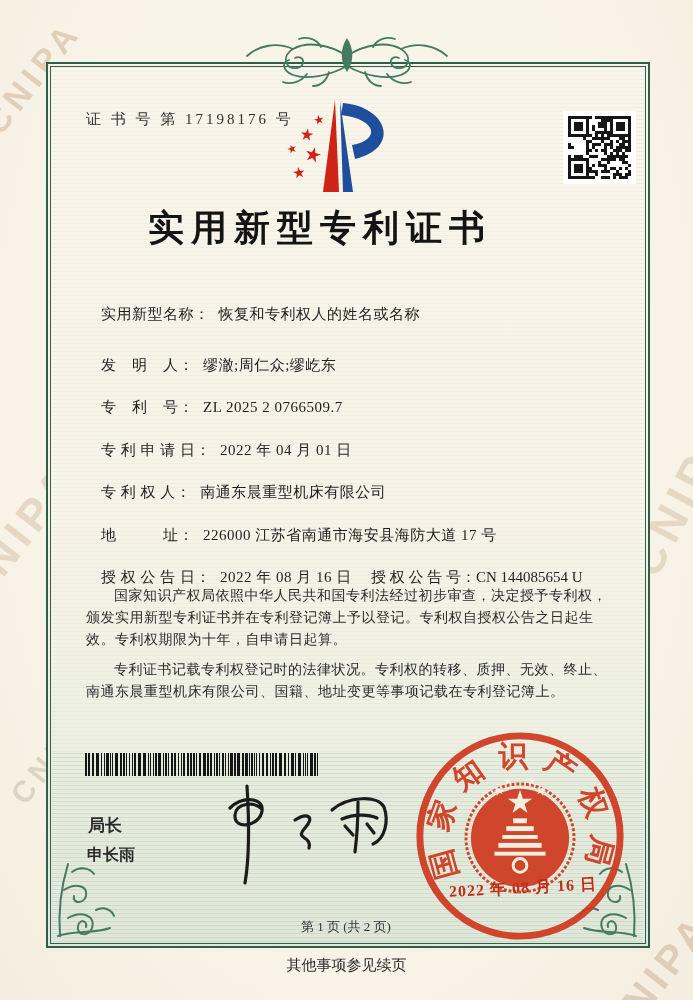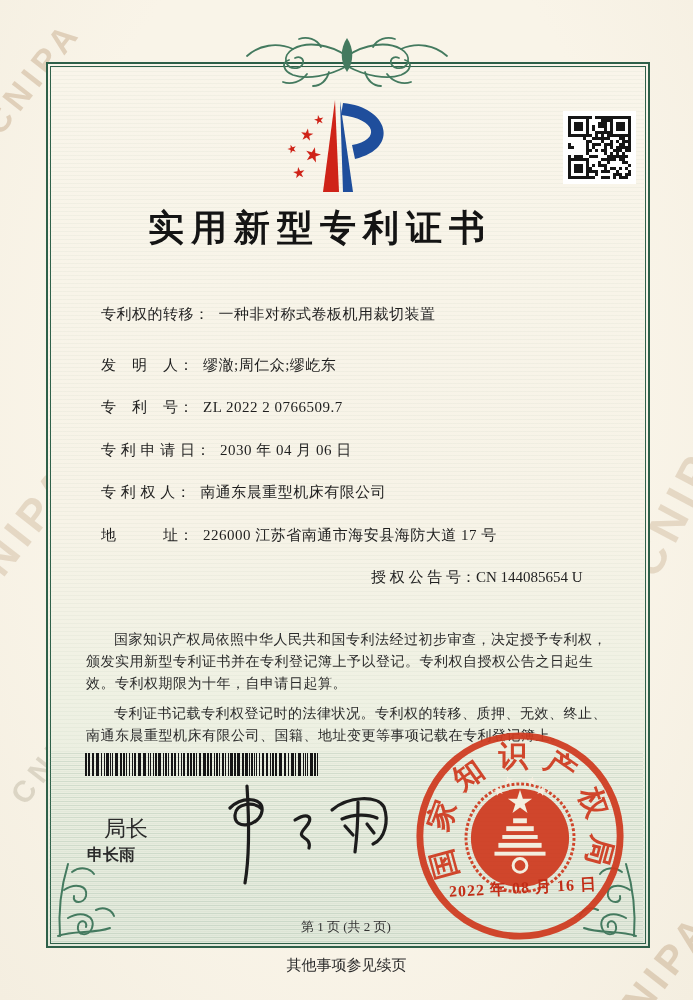--- a/index.html
+++ b/index.html
@@ -32,27 +32,27 @@
   .qr-grid i{position:absolute;width:3px;height:3px;background:#161616;}
   .title{position:absolute;left:46px;top:204px;width:548px;text-align:center;
          font-size:36px;font-weight:bold;letter-spacing:7px;color:#141414;}
   
   .field{position:absolute;left:86px;font-size:15px;color:#1f1f1f;white-space:pre;}
   .field .lab{letter-spacing:0.5px;}
   .field .val{margin-left:9px;letter-spacing:0.5px;}
   .f0{top:288px;} .f1{top:339px;} .f2{top:381px;} .f3{top:424px;} .f4{top:466px;} .f5{top:509px;} .f6{top:551px;}
   .grant2{position:absolute;left:356px;top:551px;font-size:15px;white-space:pre;}
   
-  .body-text{position:absolute;left:86px;top:585px;width:524px;font-size:14px;line-height:1.58;color:#2b2b2b;margin-top:44px;}
+  .body-text{position:absolute;left:86px;top:585px;width:524px;font-size:14px;line-height:1.58;color:#2b2b2b;}
   .body-text p{margin:0 0 8px 0;text-indent:2em;letter-spacing:0.5px;}
   
   .barcode{position:absolute;left:85px;top:753px;width:238px;height:23px;}
   .barcode i{position:absolute;top:0;height:100%;background:#151515;}
   
-  .director-title{position:absolute;left:104px;top:814px;font-size:22px;font-weight:normal;color:#2b2b2b;}
+  .director-title{position:absolute;left:88px;top:814px;font-size:17px;font-weight:bold;color:#2b2b2b;}
   .director-name{position:absolute;left:87px;top:845px;font-size:16px;font-weight:bold;color:#2b2b2b;}
   .signature{position:absolute;left:192px;top:778px;width:210px;height:112px;}
   
   .seal{position:absolute;left:412px;top:728px;width:216px;height:216px;opacity:0.93;z-index:5;}
   .seal-date{position:absolute;left:428px;top:878px;width:190px;text-align:center;z-index:6;
              font-size:16px;font-weight:bold;color:#c22d17;letter-spacing:1px;transform:rotate(-3deg);white-space:pre;}
   
   .page-num{position:absolute;left:46px;top:918px;width:600px;text-align:center;font-size:13px;color:#333;white-space:pre;}
   .note{position:absolute;left:0;top:956px;width:693px;text-align:center;font-size:15px;color:#2b2b2b;}
   .orn-top{position:absolute;left:237px;top:34px;width:220px;height:60px;}
@@ -105,20 +105,21 @@
     <g stroke="#447a5f" stroke-width="2" fill="none" stroke-linecap="round">
       <path d="M8,76 C6,50 10,24 16,4"></path>
       <path d="M16,58 C30,50 44,56 40,68 C37,77 24,76 26,66 C27,59 36,60 34,67"></path>
       <path d="M12,30 C24,22 36,26 34,36 C32,44 20,44 22,36"></path>
       <path d="M20,12 C28,6 38,8 42,14"></path>
       <path d="M6,76 C22,70 42,74 58,68"></path>
       <path d="M44,50 C52,46 60,50 62,56"></path>
     </g>
   </svg>
 
+  <div class="cert-no">证 书 号 第 17198176 号</div>
 
   <svg class="logo" viewBox="0 0 145 102">
     <defs>
       <path id="star" d="M0,-1 L0.225,-0.31 L0.95,-0.31 L0.363,0.118 L0.588,0.809 L0,0.382 L-0.588,0.809 L-0.363,0.118 L-0.95,-0.31 L-0.225,-0.31 Z"></path>
     </defs>
     <polygon points="63,4 67,96 51,96" fill="#cf2318"></polygon>
     <polygon points="68,5 81,96 71,96" fill="#1f4e9c"></polygon>
     <path d="M71,7 C116,11 129,52 83,63 L80,49 C109,44 105,23 69,19 Z" fill="#1f4e9c"></path>
     <g fill="#cf2318">
       <use href="#star" transform="translate(47,24) scale(5) rotate(-12)"></use>
@@ -370,36 +371,39 @@
         <i style="left:45px;top:60px"></i>
         <i style="left:51px;top:60px"></i>
         <i style="left:54px;top:60px"></i>
         <i style="left:57px;top:60px"></i>
       </div>
     </div>
 
   <div class="title">实用新型专利证书</div>
 
   <div class="field f0">
-    <span class="lab">专利权的转移：</span><span class="val">一种非对称式卷板机用裁切装置</span>
+    <span class="lab">实用新型名称：</span><span class="val">恢复和专利权人的姓名或名称</span>
   </div>
   <div class="field f1">
     <span class="lab">发　明　人：</span><span class="val">缪澈;周仁众;缪屹东</span>
   </div>
   <div class="field f2">
-    <span class="lab">专　利　号：</span><span class="val">ZL 2022 2 0766509.7</span>
+    <span class="lab">专　利　号：</span><span class="val">ZL 2025 2 0766509.7</span>
   </div>
   <div class="field f3">
-    <span class="lab">专 利 申 请 日：</span><span class="val">2030 年 04 月 06 日</span>
+    <span class="lab">专 利 申 请 日：</span><span class="val">2022 年 04 月 01 日</span>
   </div>
   <div class="field f4">
     <span class="lab">专 利 权 人：</span><span class="val">南通东晨重型机床有限公司</span>
   </div>
   <div class="field f5">
     <span class="lab">地　　　址：</span><span class="val">226000 江苏省南通市海安县海防大道 17 号</span>
+  </div>
+  <div class="field f6">
+    <span class="lab">授 权 公 告 日：</span><span class="val">2022 年 08 月 16 日</span>
   </div>
   <div class="grant2">
     <span class="lab">授 权 公 告 号：</span><span class="val">CN 144085654 U</span>
   </div>
 
   <div class="body-text">
     <p>国家知识产权局依照中华人民共和国专利法经过初步审查，决定授予专利权，颁发实用新型专利证书并在专利登记簿上予以登记。专利权自授权公告之日起生效。专利权期限为十年，自申请日起算。</p>
     <p>专利证书记载专利权登记时的法律状况。专利权的转移、质押、无效、终止、南通东晨重型机床有限公司、国籍、地址变更等事项记载在专利登记簿上。</p>
   </div>
 

